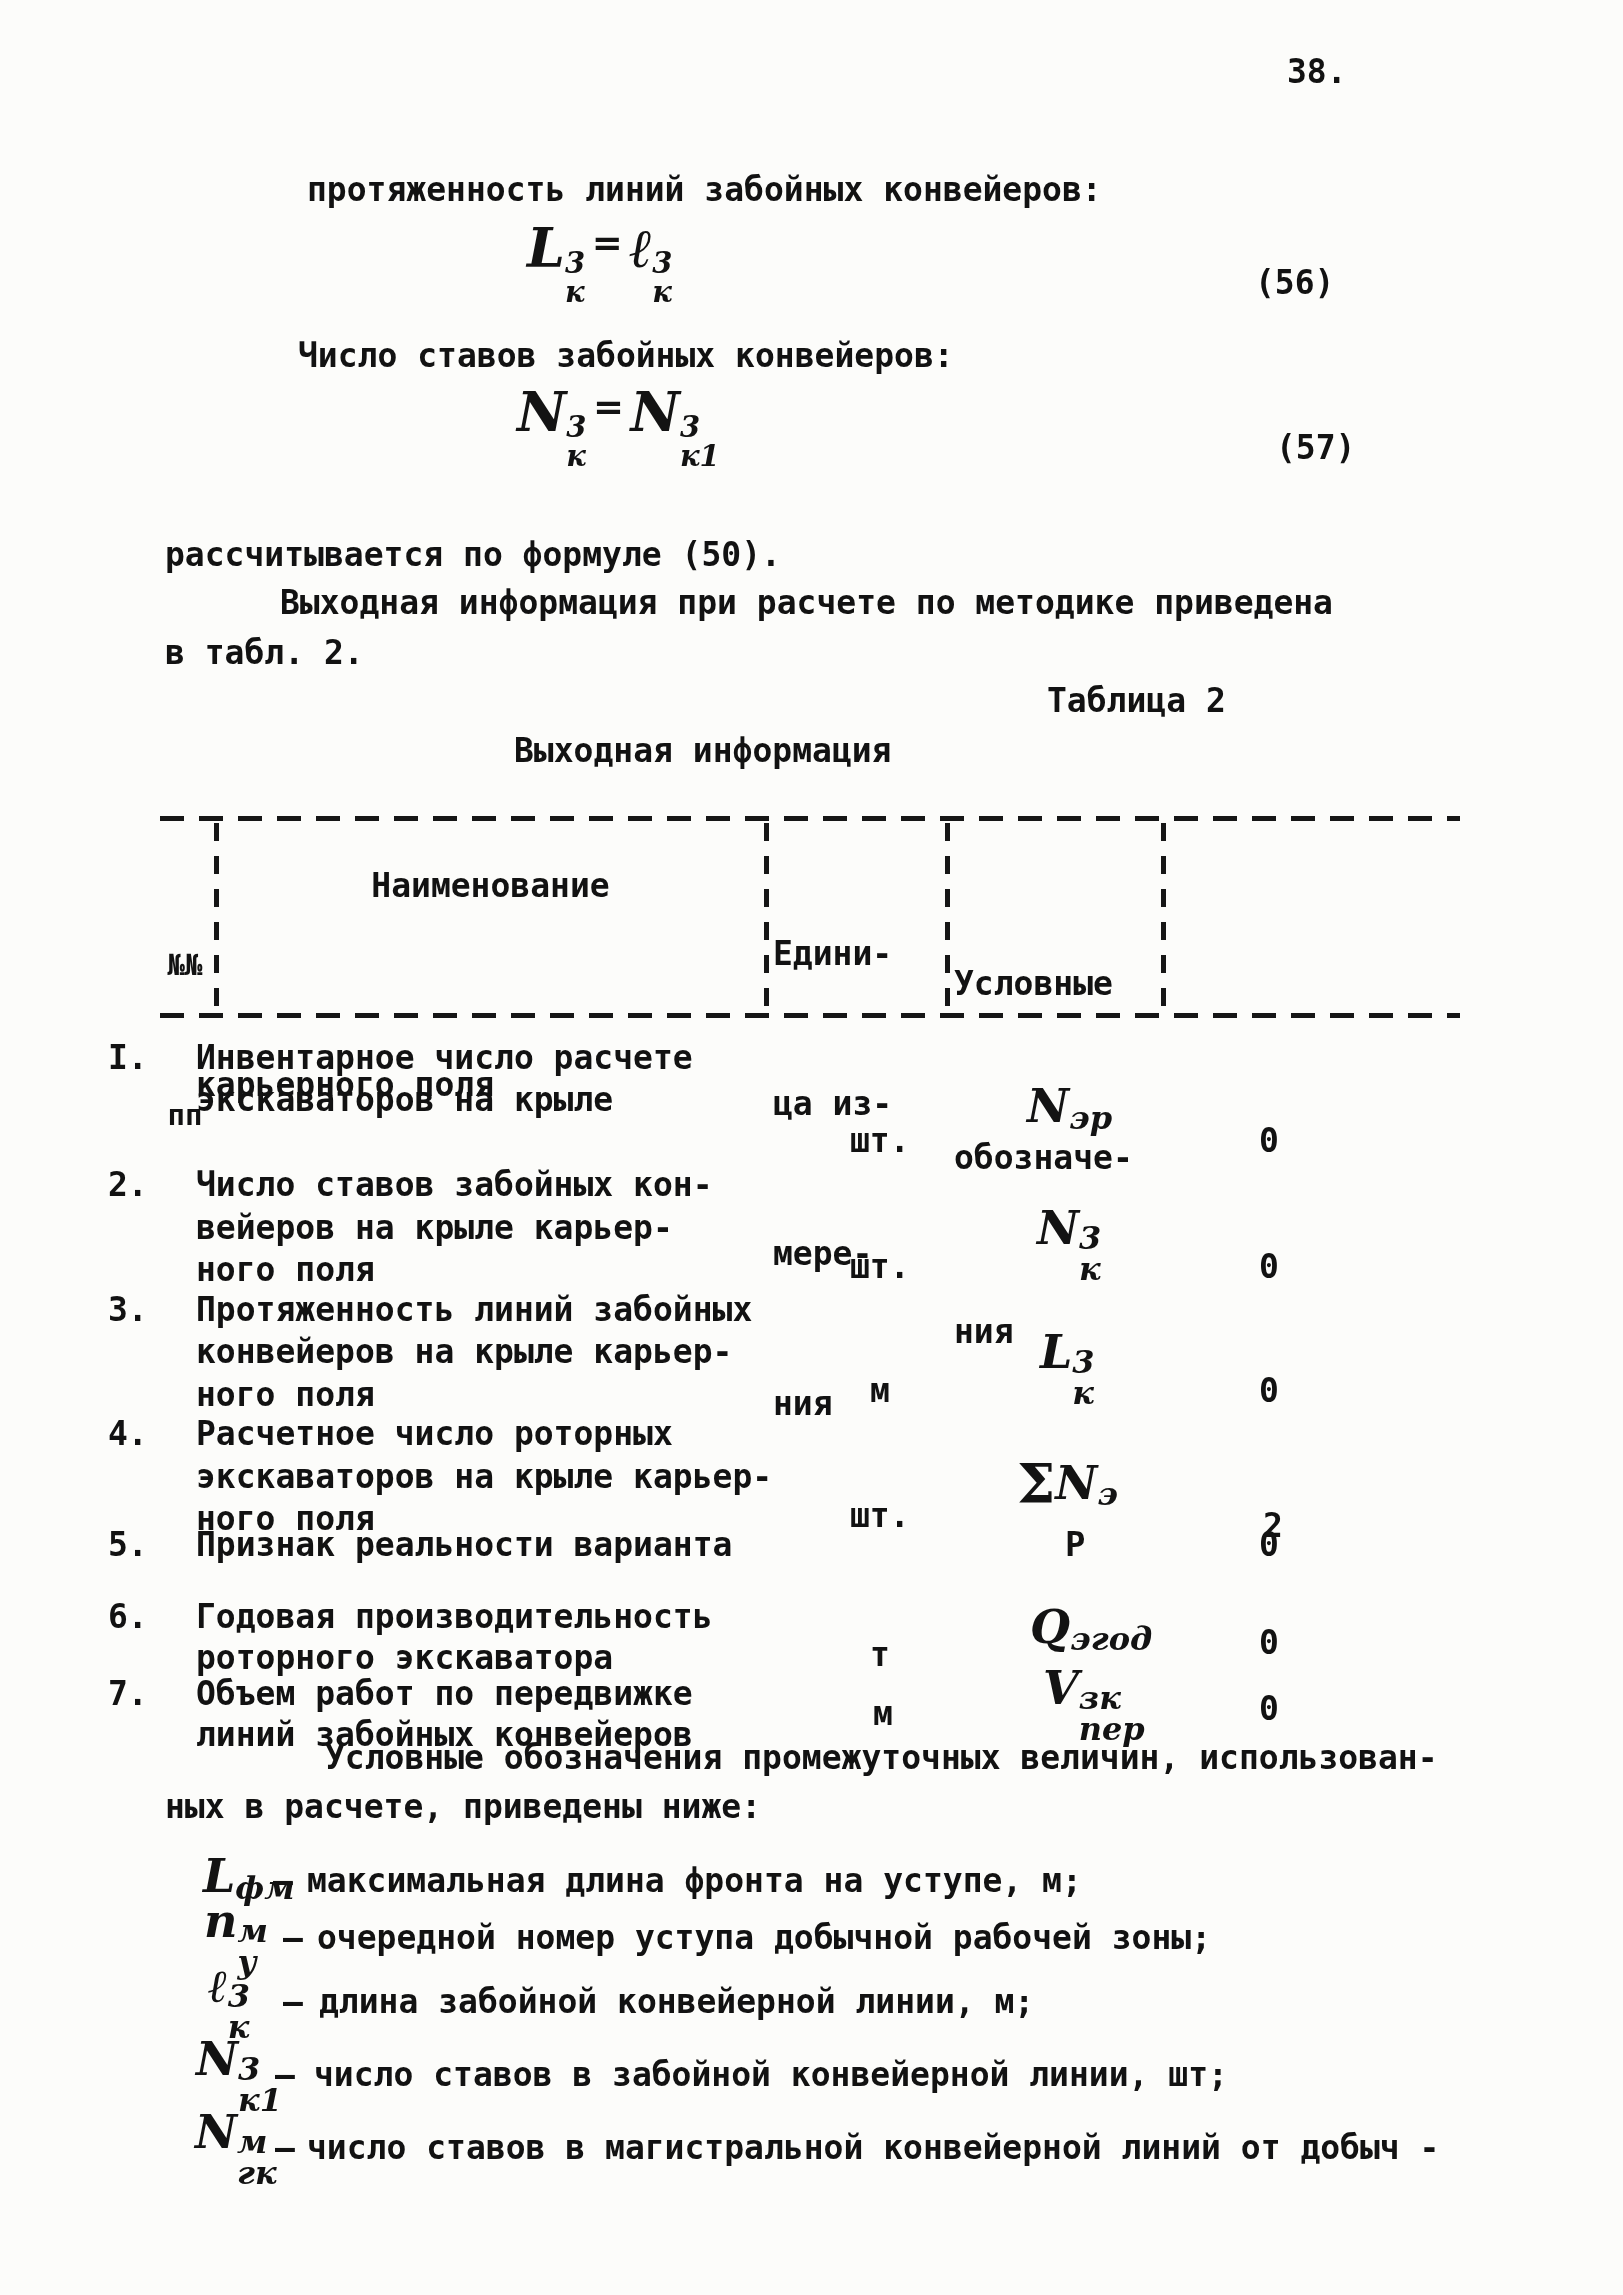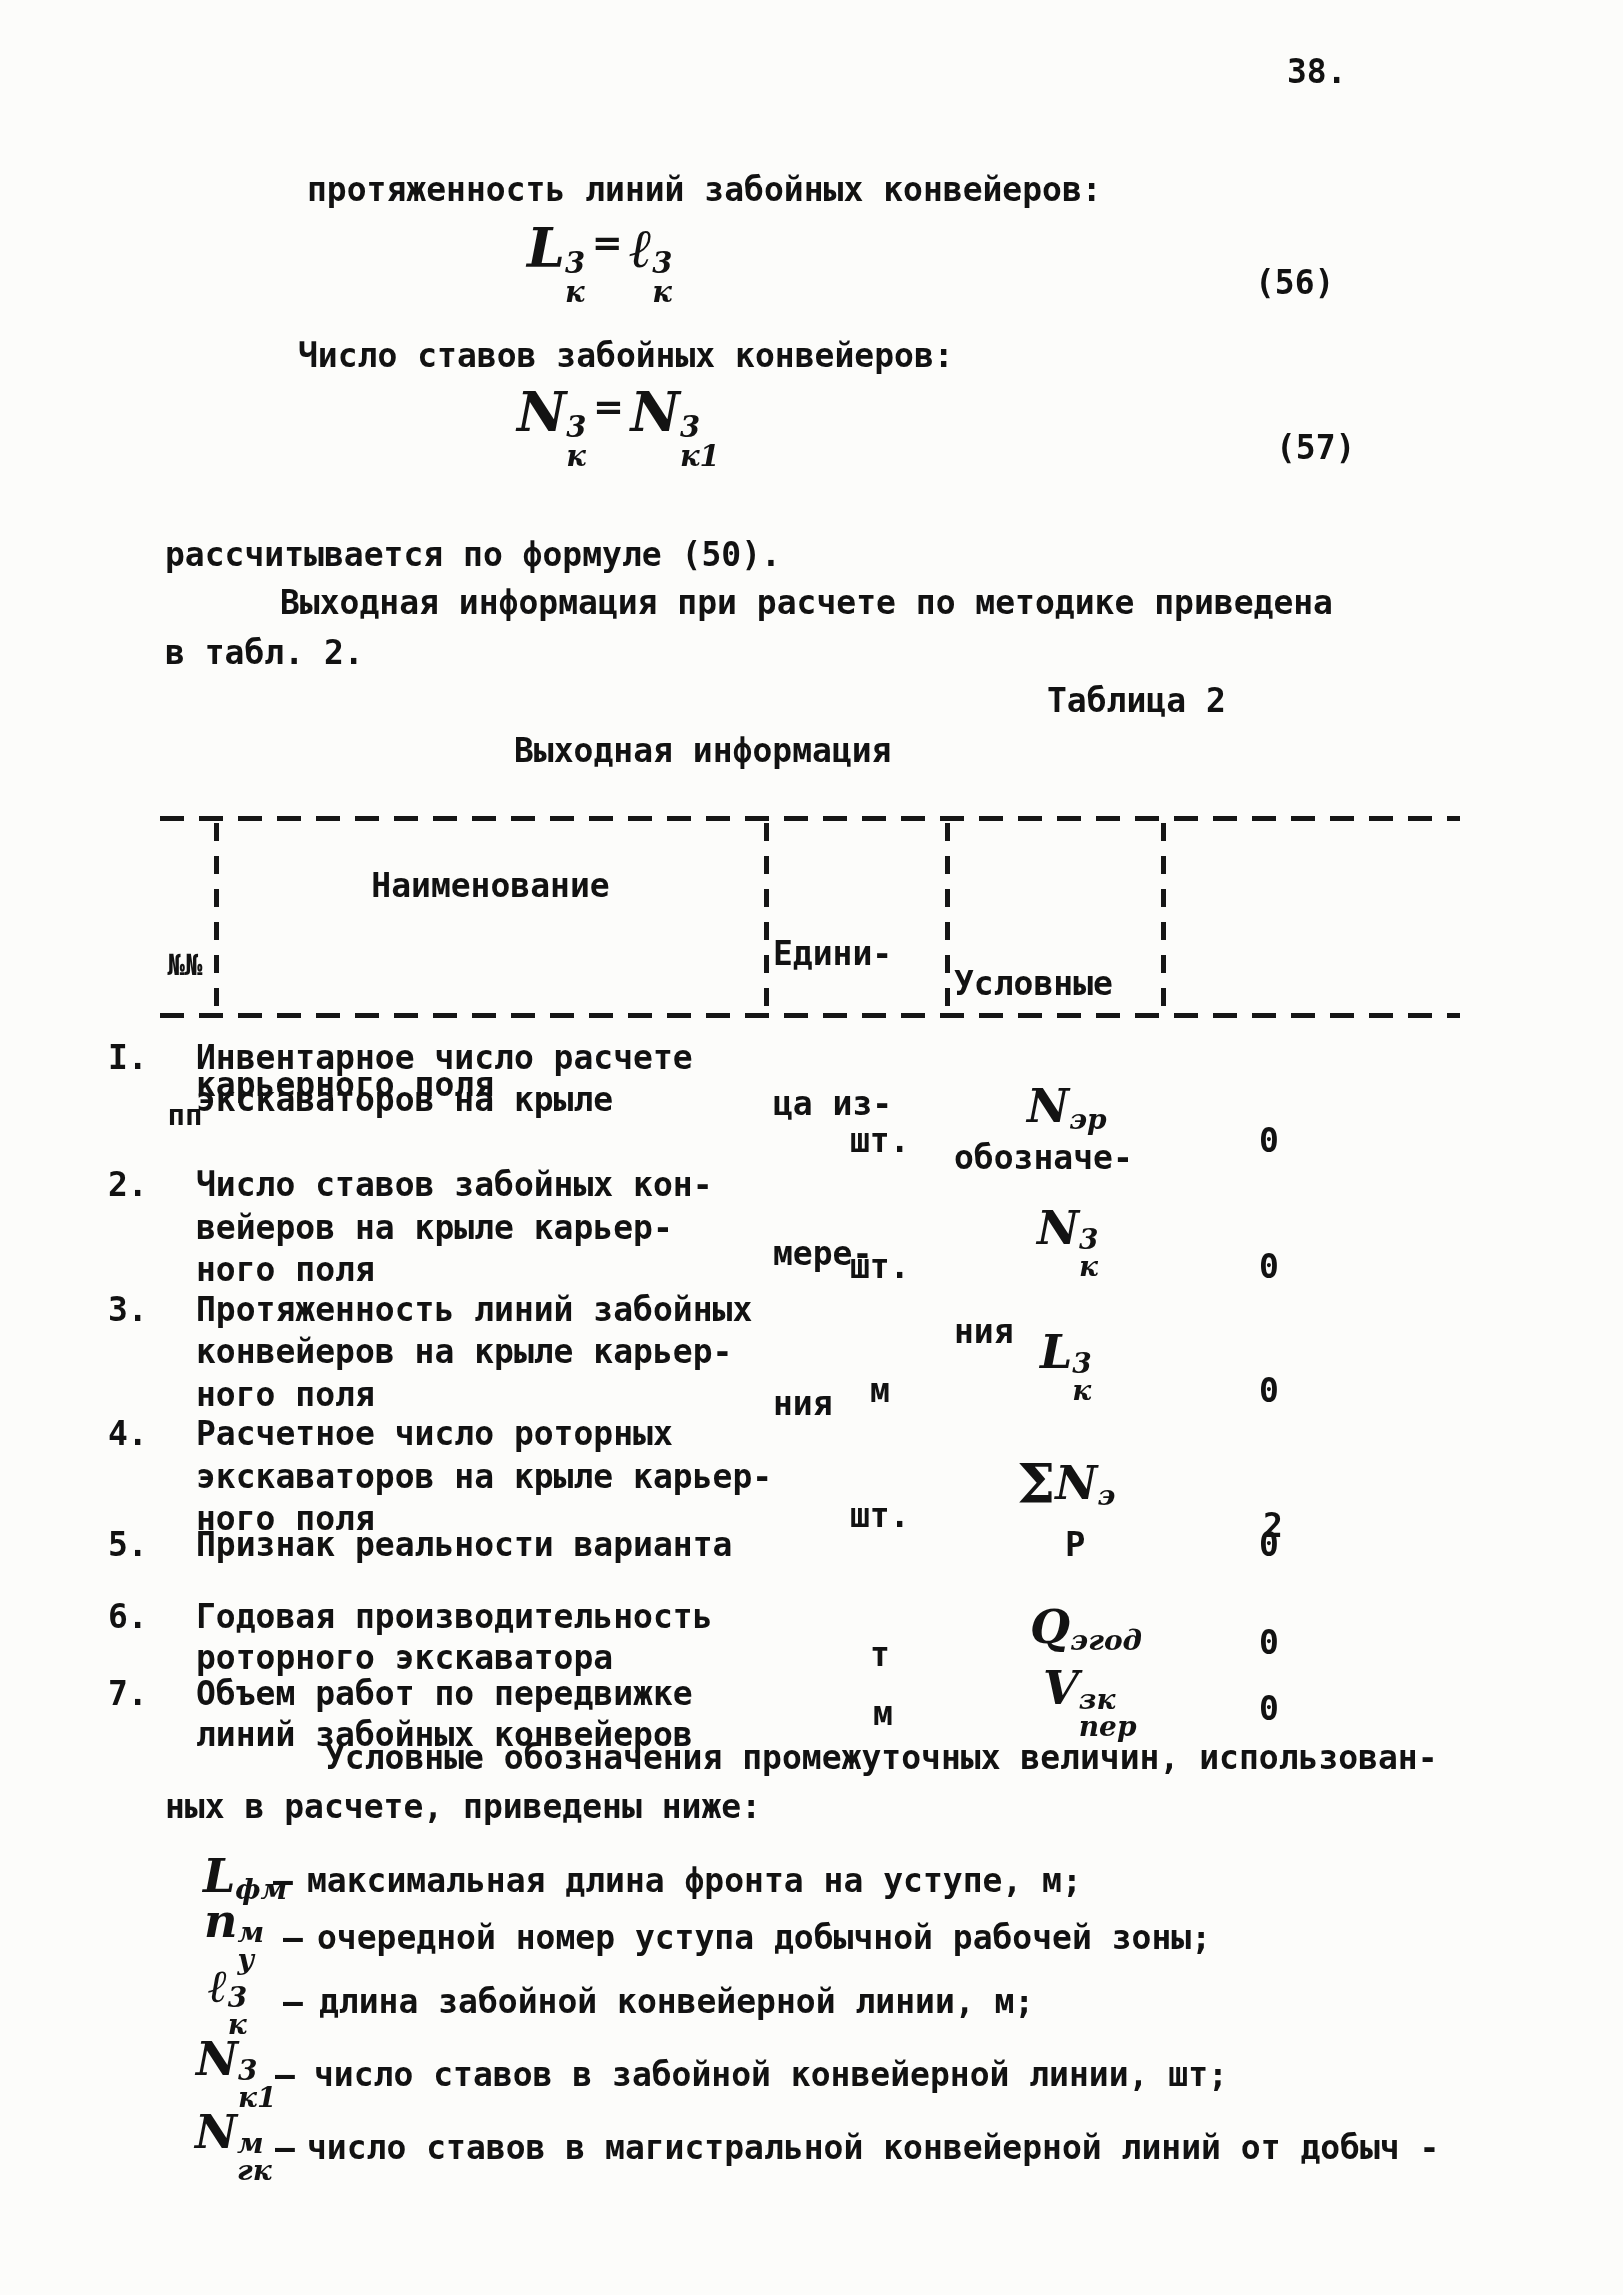--- a/index.html
+++ b/index.html
@@ -25,21 +25,21 @@
     background:repeating-linear-gradient(180deg,#161616 0 17.7px,transparent 17.7px 33px);
   }
   
   .sym{
     position:absolute; font-family:"DejaVu Serif", serif;
     font-style:italic; font-weight:700; color:#131313; white-space:nowrap;
   }
   .sym .b{font-size:46px; line-height:1;}
   .sym .pre{font-size:54px; font-style:normal; line-height:1; vertical-align:-0.08em;}
   .sym .ss{display:inline-flex; flex-direction:column; vertical-align:-0.52em;}
-  .sym .ss .sup, .sym .ss .sub{font-size:28px; line-height:0.95; min-height:26px; font-style:italic;}
+  .sym .ss .sup, .sym .ss .sub{font-size:32px; line-height:0.95; min-height:26px; font-style:italic;}
   .sym.nosup .ss{vertical-align:-0.62em;}
   
   .fm .b{font-size:54px;}
   .fm .eq{font-size:37px; vertical-align:0.30em; padding:0 6.5px; font-style:normal;}
   .fm .ss .sup,.fm .ss .sub{font-size:29px; min-height:29px;}
   .typedsym{font:700 34px/41px "DejaVu Sans Mono", monospace; font-style:normal;}
 </style>
 </head>
 <body>
 

